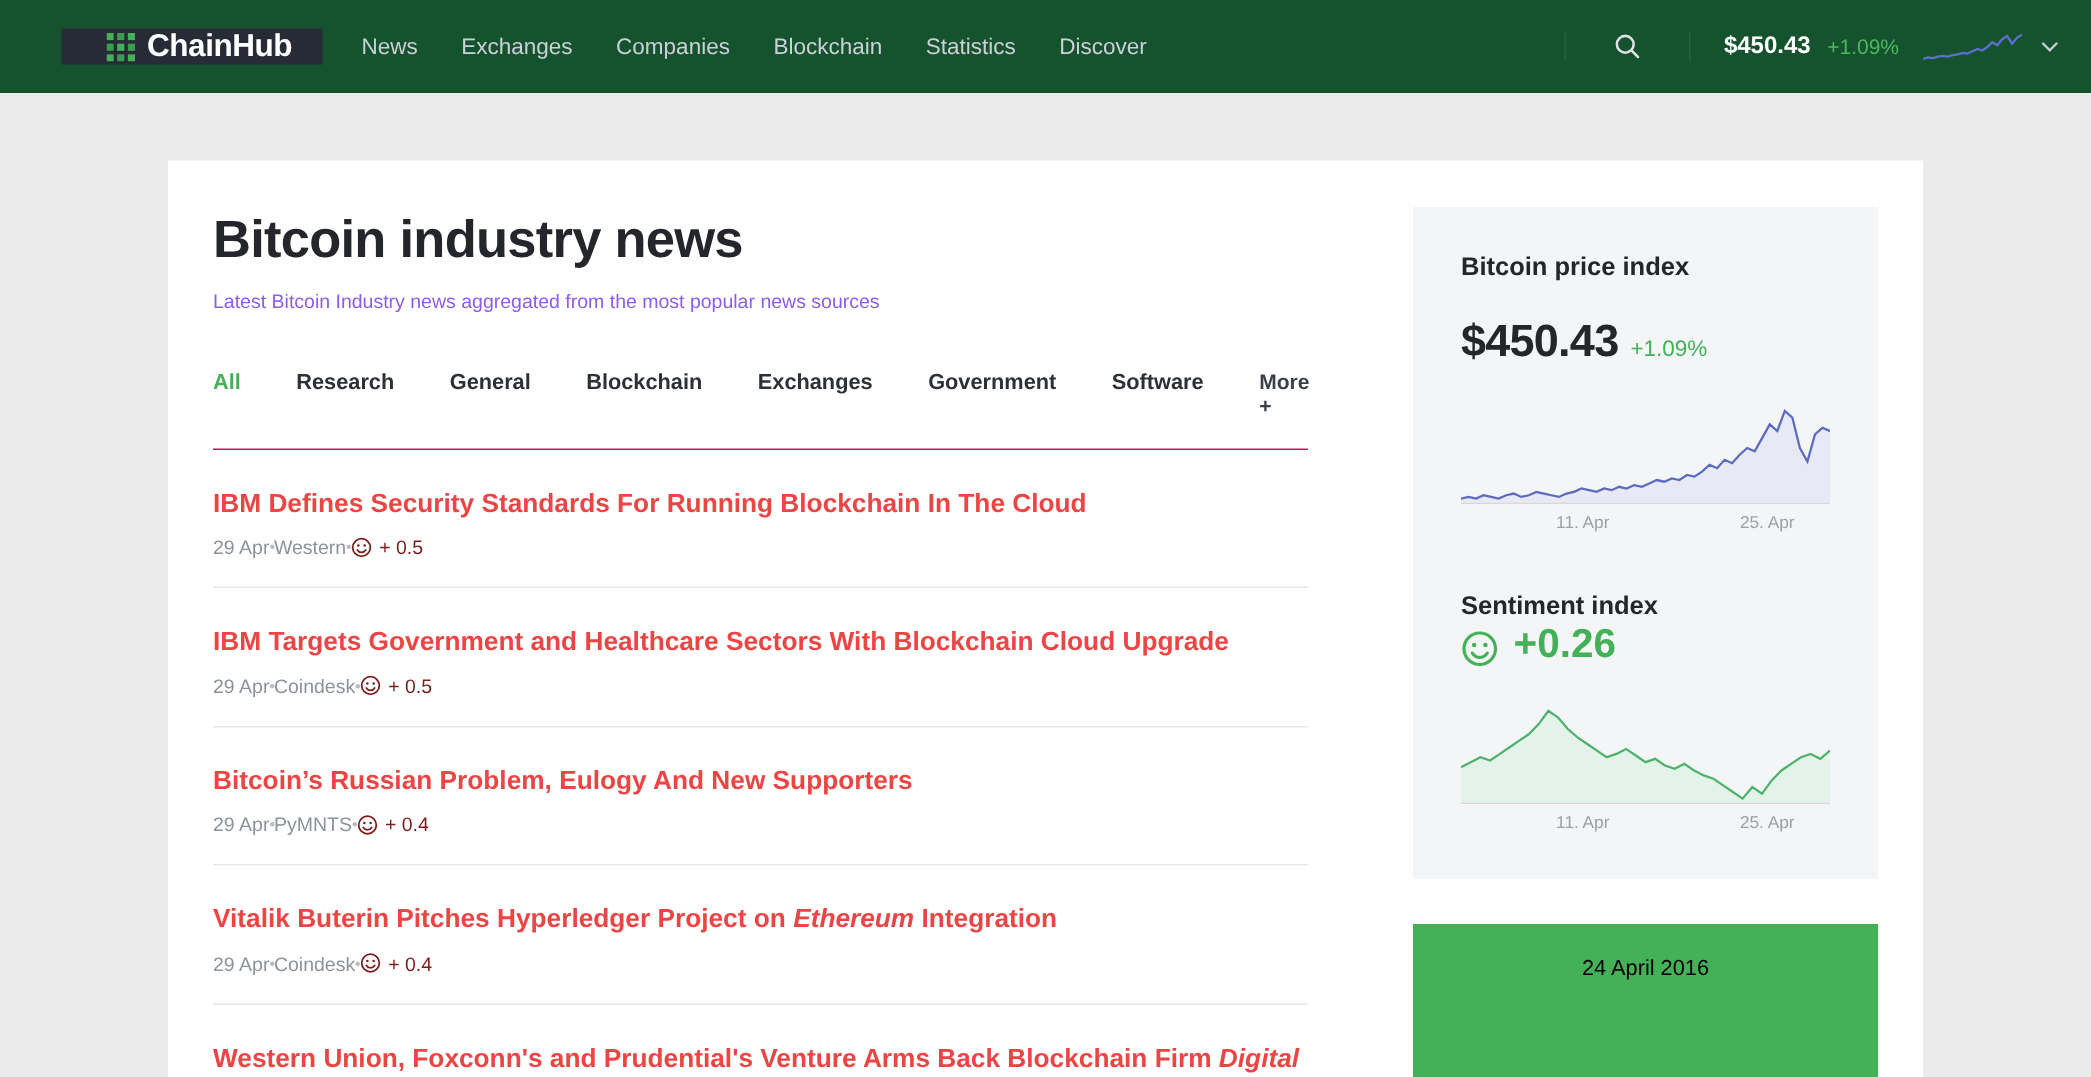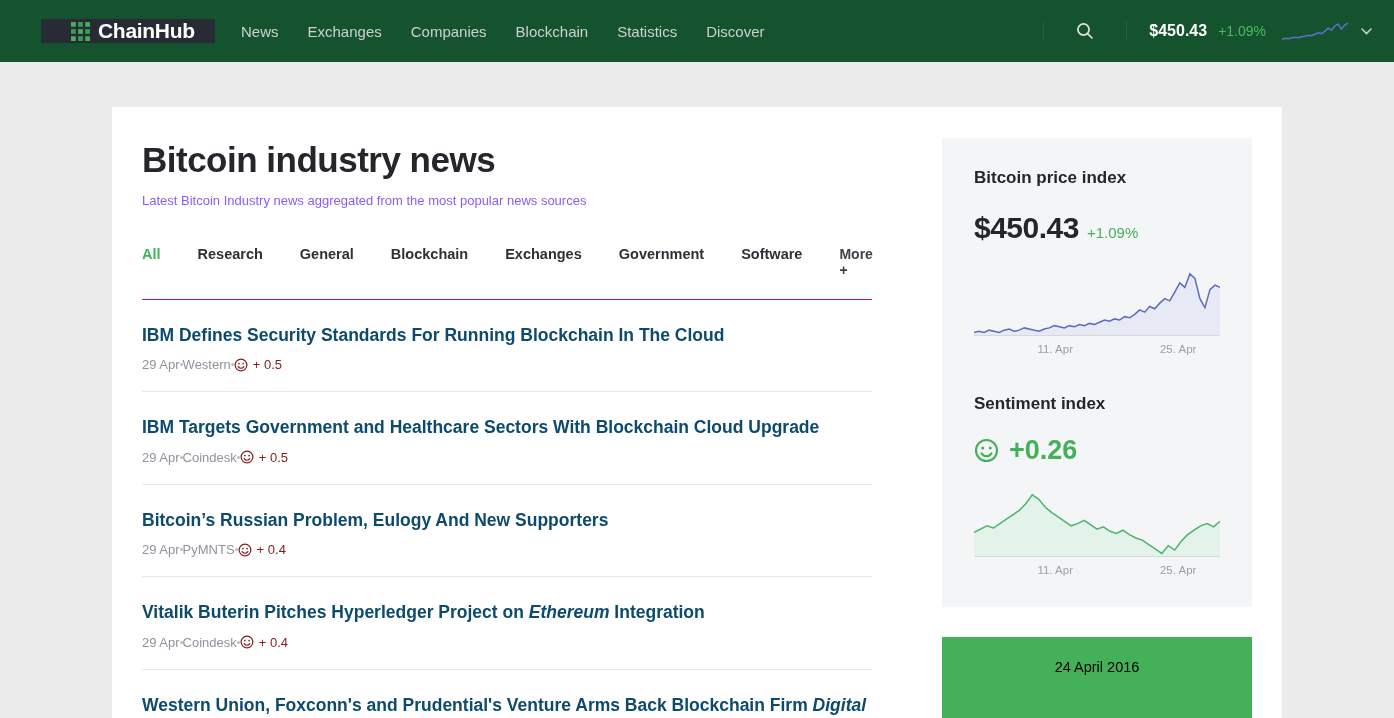--- a/index.html
+++ b/index.html
@@ -46,41 +46,41 @@
 
   .tabs {
     margin-top:38px; display:flex; align-items:baseline; gap:37px;
     border-bottom:1px solid #be185d; padding-bottom:21px;
   }
   .tab { font-size:14.5px; font-weight:bold; color:#2d3036; text-decoration:none; cursor:pointer; }
   .tab.active { color:#44b159; }
   .tab-more { margin-left:auto; font-size:14px; font-weight:600; color:#3c4149; cursor:pointer; }
 
   .news-item { padding:23px 0 19px; border-bottom:1px solid #e7e8ea; }
-  .news-title { font-size:17.5px; line-height:1.45; font-weight:bold; color:#0c4a6e; cursor:pointer; }
+  .news-title { font-size:17.5px; line-height:1.45; font-weight:bold; color:#ef4444; cursor:pointer; }
   .news-title em { font-style:italic; }
   .news-meta { margin-top:9px; display:flex; align-items:center; font-size:13px; color:#8e939b; }
   .meta-dot { width:3px; height:3px; border-radius:50%; background:#b9bdc3; display:inline-block; }
   .sentiment { color:#7f1d1d; display:flex; align-items:center; gap:5px; }
   .smiley { width:14px; height:14px; display:block; }
 
   
   .sidebar { width:310px; margin-left:auto; padding-top:31px; flex-shrink:0; }
   .side-card { background:#f4f5f7; padding:30px 32px 26px; }
   .side-heading { font-size:17px; font-weight:bold; color:#24262b; }
   .price-row { margin-top:23px; display:flex; align-items:baseline; }
   .price-value { font-size:30px; font-weight:bold; color:#24262b; letter-spacing:-0.5px; }
   .price-change { font-size:15px; color:#44b159; margin-left:8px; }
   .chart { margin-top:25px; height:66px; border-bottom:1px solid #d7d8db; }
   .chart-axis { position:relative; height:24px; font-size:11.5px; color:#9ba0a7; }
   .chart-axis span { position:absolute; top:7px; transform:translateX(-50%); }
   .tick-1 { left:33%; }
   .tick-2 { left:83%; }
   .sentiment-heading { margin-top:34px; }
-  .sentiment-row { margin-top:21px; display:flex; align-items:center; gap:10px; color:#44b159; }
+  .sentiment-row { display:flex; align-items:flex-end; gap:10px; color:#44b159; }
   .sentiment-row .smiley { width:25px; height:25px; }
   .sentiment-value { font-size:27px; font-weight:bold; }
   .date-card {
     margin-top:30px; background:#44b159; height:170px;
     text-align:center; padding-top:21px;
   }
   .date-card-label { color:#000000; font-size:14.5px; }
 </style>
 </head>
 <body>

